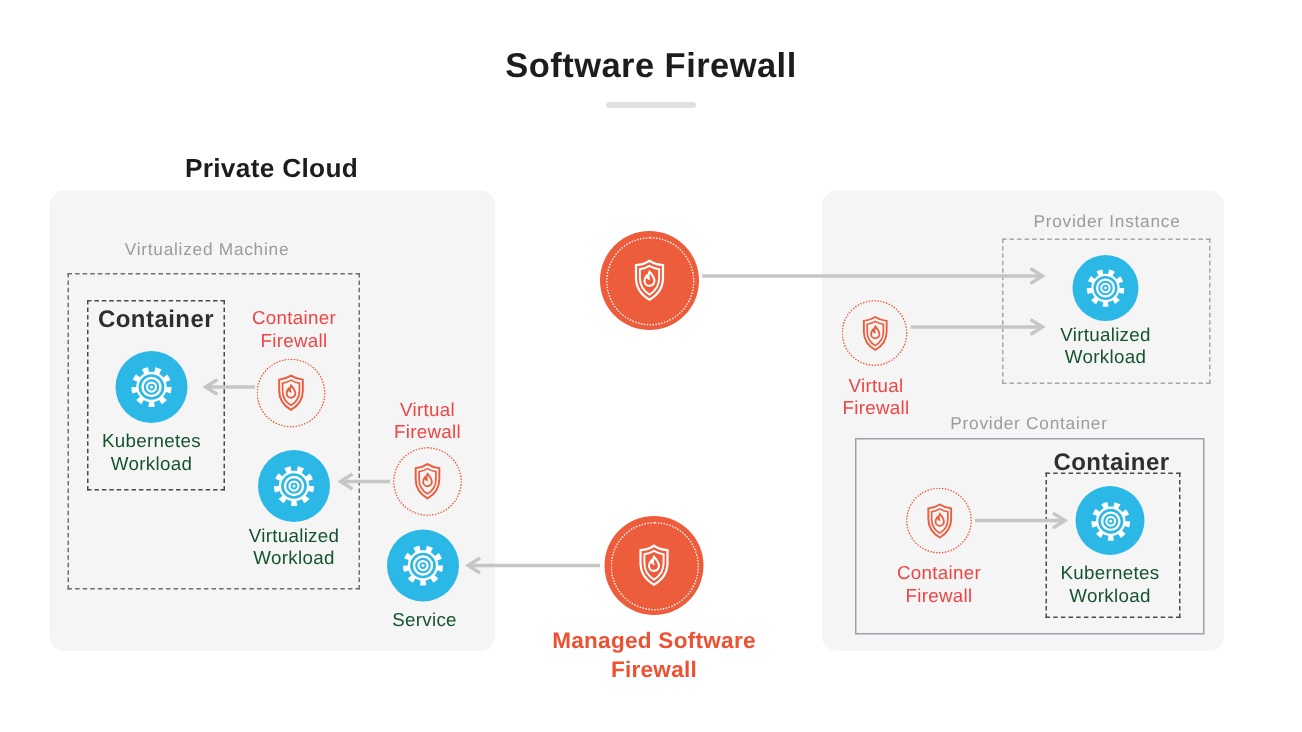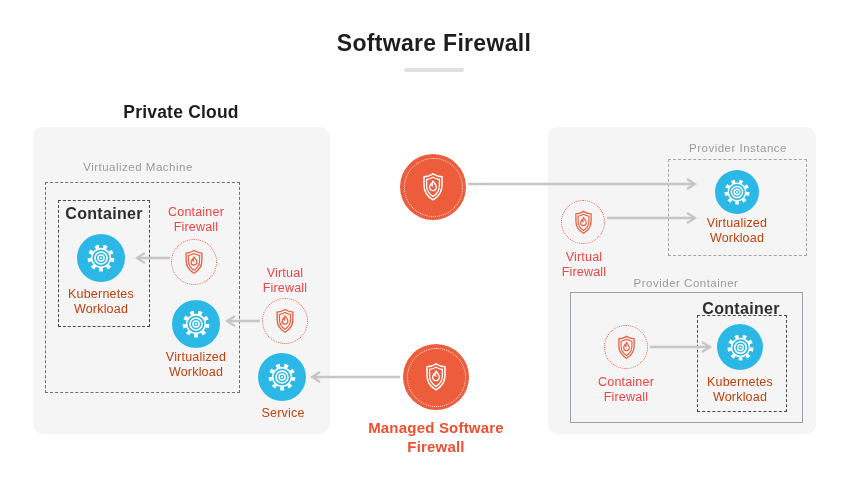--- a/index.html
+++ b/index.html
@@ -49,21 +49,21 @@
     border:1.5px dotted rgba(255,255,255,.95);
   }
   .dotted-ring {
     position:absolute; border-radius:50%; border:1.6px dotted #ed5c3b;
     display:flex; align-items:center; justify-content:center; color:#ed5c3b;
   }
   .node-label {
     position:absolute; transform:translateX(-50%); text-align:center;
     font-size:12.5px; font-weight:500; line-height:1.18; letter-spacing:.2px;
   }
-  .node-label.cyan   { color:#c2410c;text-align:center; }
+  .node-label.cyan   { color:#14532d;text-align:center; }
   .node-label.orange { color:#ef4444; }
   .hub-label {
     position:absolute; transform:translateX(-50%); text-align:center;
     font-size:15px; font-weight:700; line-height:1.28; color:#ee5032;
     letter-spacing:.2px;
   }
   .overlay { position:absolute; left:0; top:0; pointer-events:none; }
   .shield-svg { position:relative; z-index:1; }
 </style>
 </head>

